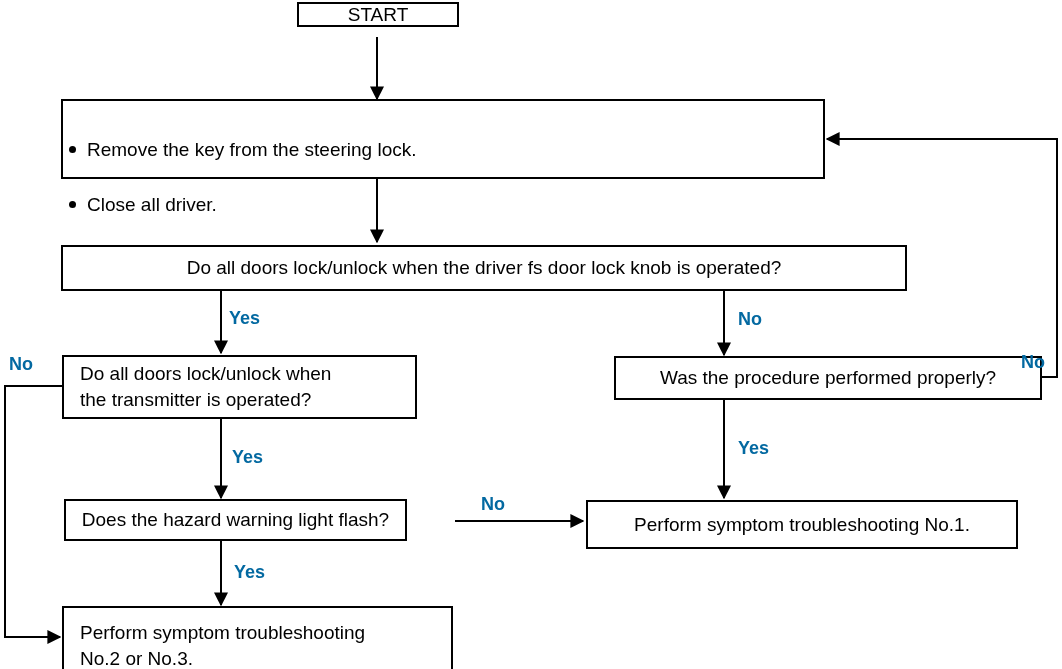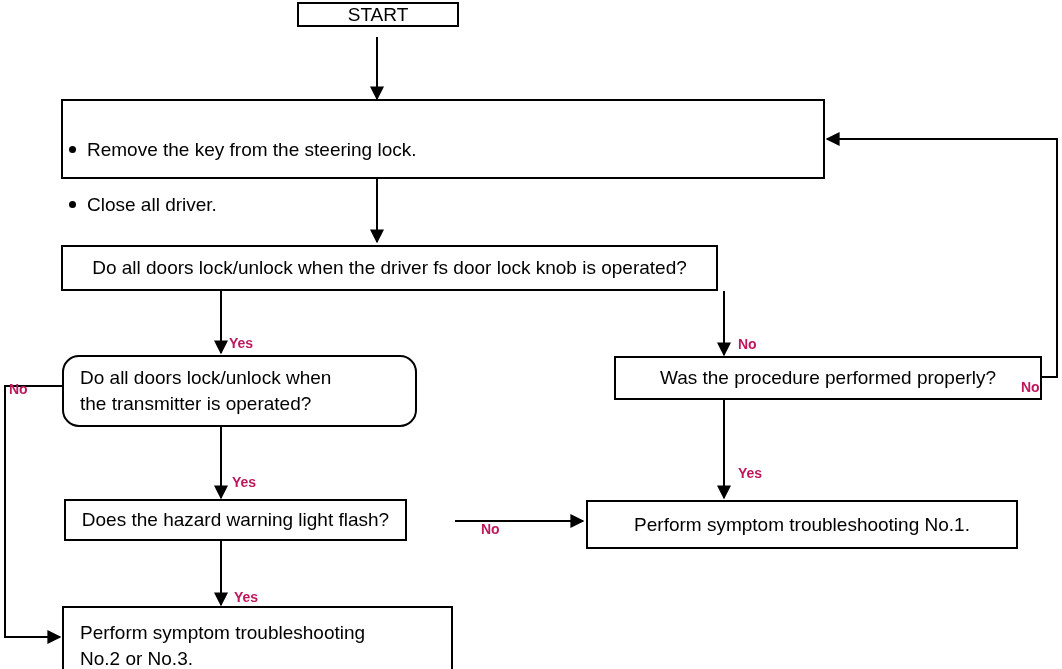--- a/index.html
+++ b/index.html
@@ -46,26 +46,25 @@
     position: absolute;
     left: 2px;
     top: 11px;
     width: 7px;
     height: 7px;
     border-radius: 50%;
     background: #000000;
   }
   .edge-label {
     position: absolute;
-    font-size: 14px;
+    font-size: 18px;
     font-weight: bold;
-    color: #be185d;
+    color: #0369a1;
     z-index: 4;
     white-space: nowrap;
-    margin-top: 27px;
   }
   svg.wires {
     position: absolute;
     left: 0;
     top: 0;
     width: 1062px;
     height: 669px;
     z-index: 1;
   }
 </style>
@@ -104,25 +103,25 @@
 
   <div class="node center" style="left:297px; top:2px; width:162px; height:25px;">
     <span>START</span>
   </div>
 
   <div class="node bullets" style="left:61px; top:99px; width:764px; height:80px;">
     <span class="bullet-line">Remove the key from the steering lock.</span>
     <span class="bullet-line">Close all driver.</span>
   </div>
 
-  <div class="node center" style="left:61px; top:245px; width:657px; height:46px;">
+  <div class="node center" style="left:61px; top:245px; width:846px; height:46px;">
     <span>Do all doors lock/unlock when the driver fs door lock knob is operated?</span>
   </div>
 
-  <div class="node left" style="left:62px; top:355px; width:355px; height:72px;border-radius:17px;">
+  <div class="node left" style="left:62px; top:355px; width:355px; height:64px;">
     <span>Do all doors lock/unlock when
 the transmitter is operated?</span>
   </div>
 
   <div class="node center" style="left:586px; top:356px; width:428px; height:44px;margin-left:28px;">
     <span>Was the procedure performed properly?</span>
   </div>
 
   <div class="node center" style="left:64px; top:499px; width:343px; height:42px;">
     <span>Does the hazard warning light flash?</span>

